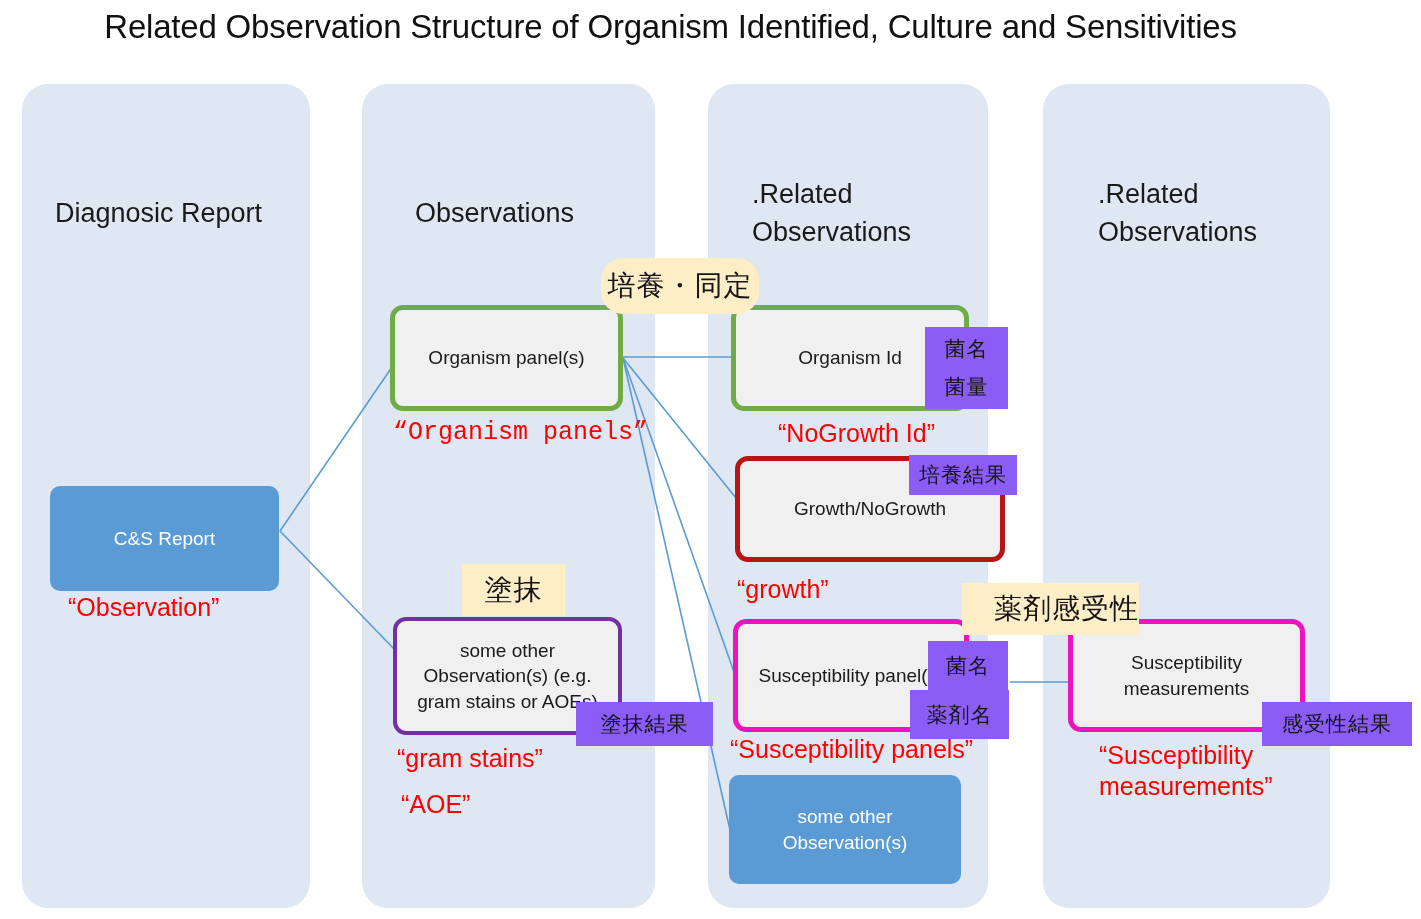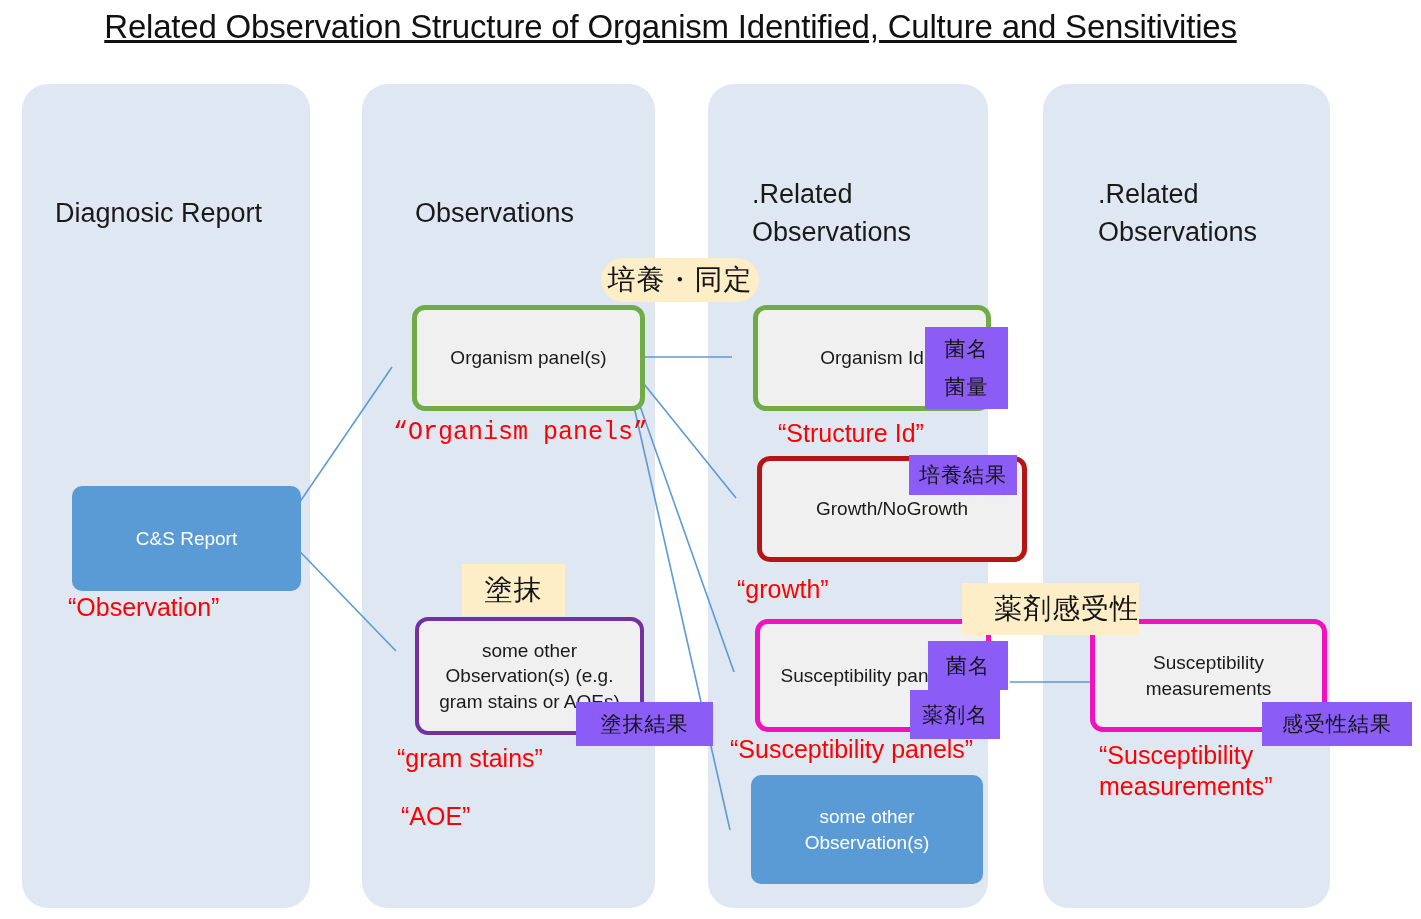--- a/index.html
+++ b/index.html
@@ -6,41 +6,41 @@
   body{
     width:1421px;height:919px;position:relative;overflow:hidden;
     font-family:"Liberation Sans","DejaVu Sans",sans-serif;
     color:#000;
   }
   #stage{position:absolute;left:0;top:0;width:1421px;height:919px;}
 
   
   .title{
     position:absolute;left:0;top:8px;width:1341px;text-align:center;
-    font-size:33px;font-weight:400;letter-spacing:-.2px;color:#111;text-decoration:underline;
+    font-size:33px;font-weight:400;letter-spacing:-.2px;color:#111;
   }
 
   
   .lane{
     position:absolute;background:#dee7f2;border-radius:26px;
   }
   .lane-title{
     position:absolute;text-align:left;font-size:27px;color:#1a1a1a;
     line-height:1.42;font-weight:400;
   }
 
   
   #wires{position:absolute;left:0;top:0;width:1421px;height:919px;pointer-events:none;}
 
   
   .node{
     position:absolute;box-sizing:border-box;display:flex;
     align-items:center;justify-content:center;text-align:center;
     font-size:19px;line-height:1.32;color:#1a1a1a;
-    background:#f0f0f0;border-radius:13px;padding:4px 10px;margin-left:22px;
+    background:#f0f0f0;border-radius:13px;padding:4px 10px;
   }
   .node.green  {border:5px solid #6fac46;}
   .node.red    {border:5px solid #b81414;}
   .node.purple {border:4px solid #7230a0;}
   .node.magenta{border:5px solid #f012be;}
   .node.solid  {background:#5b9bd5;border:none;color:#ffffff;border-radius:10px;}
 
   
   .tag-yellow{
     position:absolute;background:#fdeec8;color:#141414;
@@ -125,21 +125,21 @@
   </div>
 
   <div class="node magenta" style="left:1068px;top:619px;width:237px;height:113px;">
     <span>Susceptibility measurements</span>
   </div>
 
   <div class="node solid" style="left:729px;top:775px;width:232px;height:109px;">
     <span>some other Observation(s)</span>
   </div>
 
-  <div class="tag-yellow" style="left:601px;top:258px;width:158px;height:44px;border-radius:22px;">
+  <div class="tag-yellow" style="left:601px;top:258px;width:158px;height:56px;border-radius:22px;">
     <span>培養・同定</span>
   </div>
 
   <div class="tag-yellow" style="left:462px;top:564px;width:103px;height:52px;">
     <span>塗抹</span>
   </div>
 
   <div class="tag-yellow" style="left:962px;top:583px;width:177px;height:52px;justify-content:flex-end;">
     <span>薬剤感受性</span>
   </div>
@@ -154,37 +154,37 @@
   </div>
 
   <div class="tag-blue" style="left:576px;top:702px;width:137px;height:44px;">
     <span>塗抹結果</span>
   </div>
 
   <div class="tag-blue" style="left:928px;top:641px;width:80px;height:49px;">
     <span>菌名</span>
   </div>
 
-  <div class="tag-blue" style="left:910px;top:690px;width:90px;height:49px;">
+  <div class="tag-blue" style="left:910px;top:690px;width:99px;height:49px;">
     <span>薬剤名</span>
   </div>
 
   <div class="tag-blue" style="left:1262px;top:702px;width:150px;height:44px;">
     <span>感受性結果</span>
   </div>
 
   <div class="ann" style="left:68px;top:592px;">“Observation”</div>
 
   <div class="ann" style="left:393px;top:418px;font-family:Liberation Mono, monospace;">“Organism panels”</div>
 
-  <div class="ann" style="left:778px;top:418px;">“Structure Id”</div>
+  <div class="ann" style="left:778px;top:418px;">“NoGrowth Id”</div>
 
   <div class="ann" style="left:737px;top:574px;">“growth”</div>
 
   <div class="ann" style="left:397px;top:743px;">“gram stains”</div>
 
-  <div class="ann" style="left:401px;top:789px;margin-top:12px;">“AOE”</div>
+  <div class="ann" style="left:401px;top:789px;">“AOE”</div>
 
   <div class="ann" style="left:730px;top:734px;">“Susceptibility panels”</div>
 
   <div class="ann wrap" style="left:1099px;top:740px;width:215px;">“Susceptibility measurements”</div>
 
 </div>
 
 </body></html>

